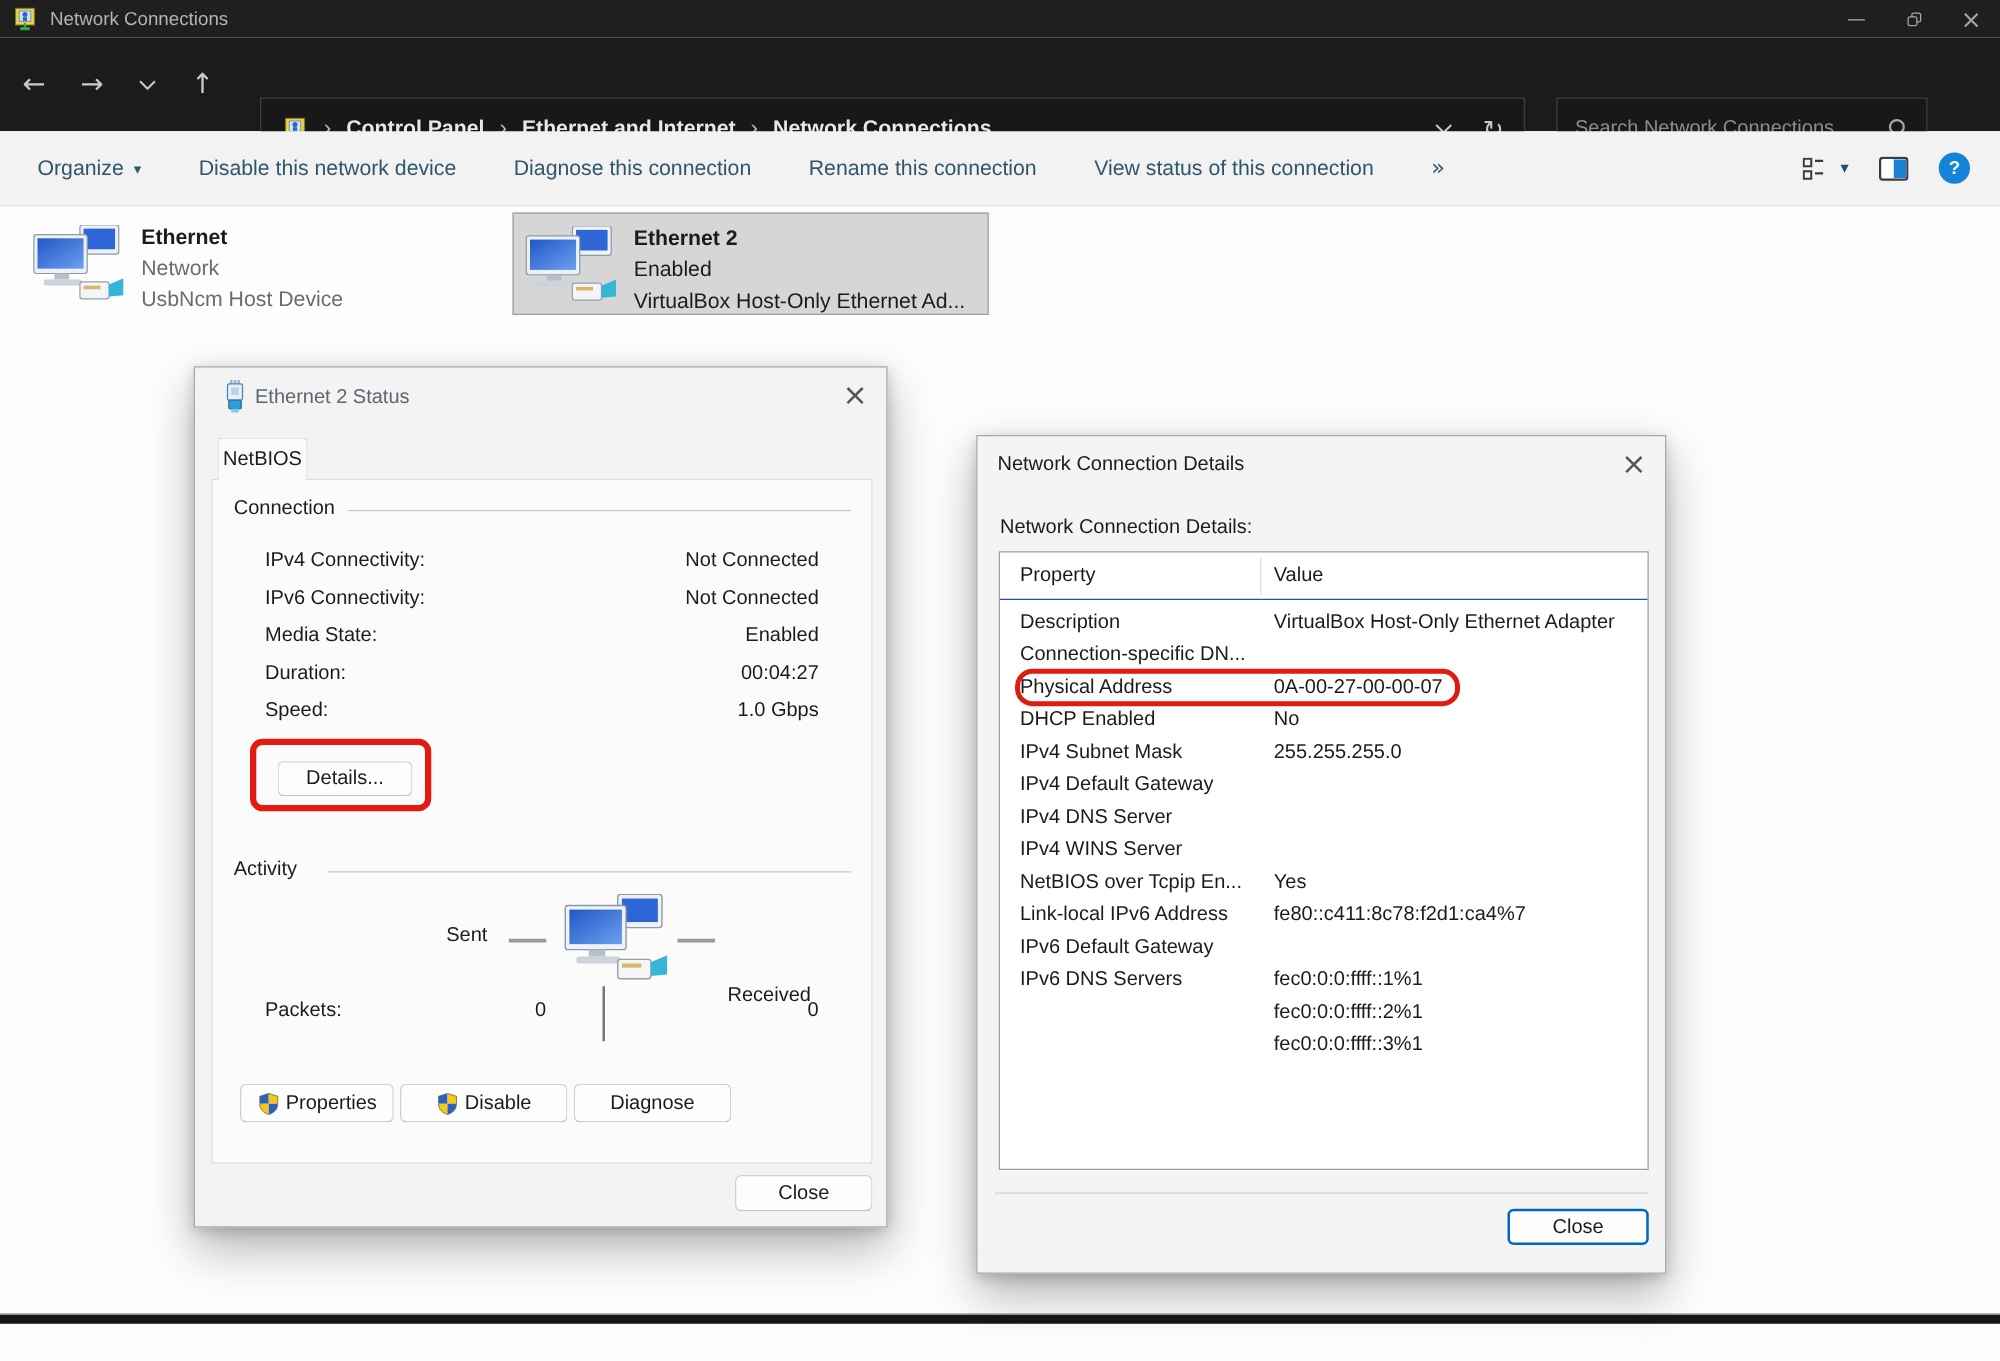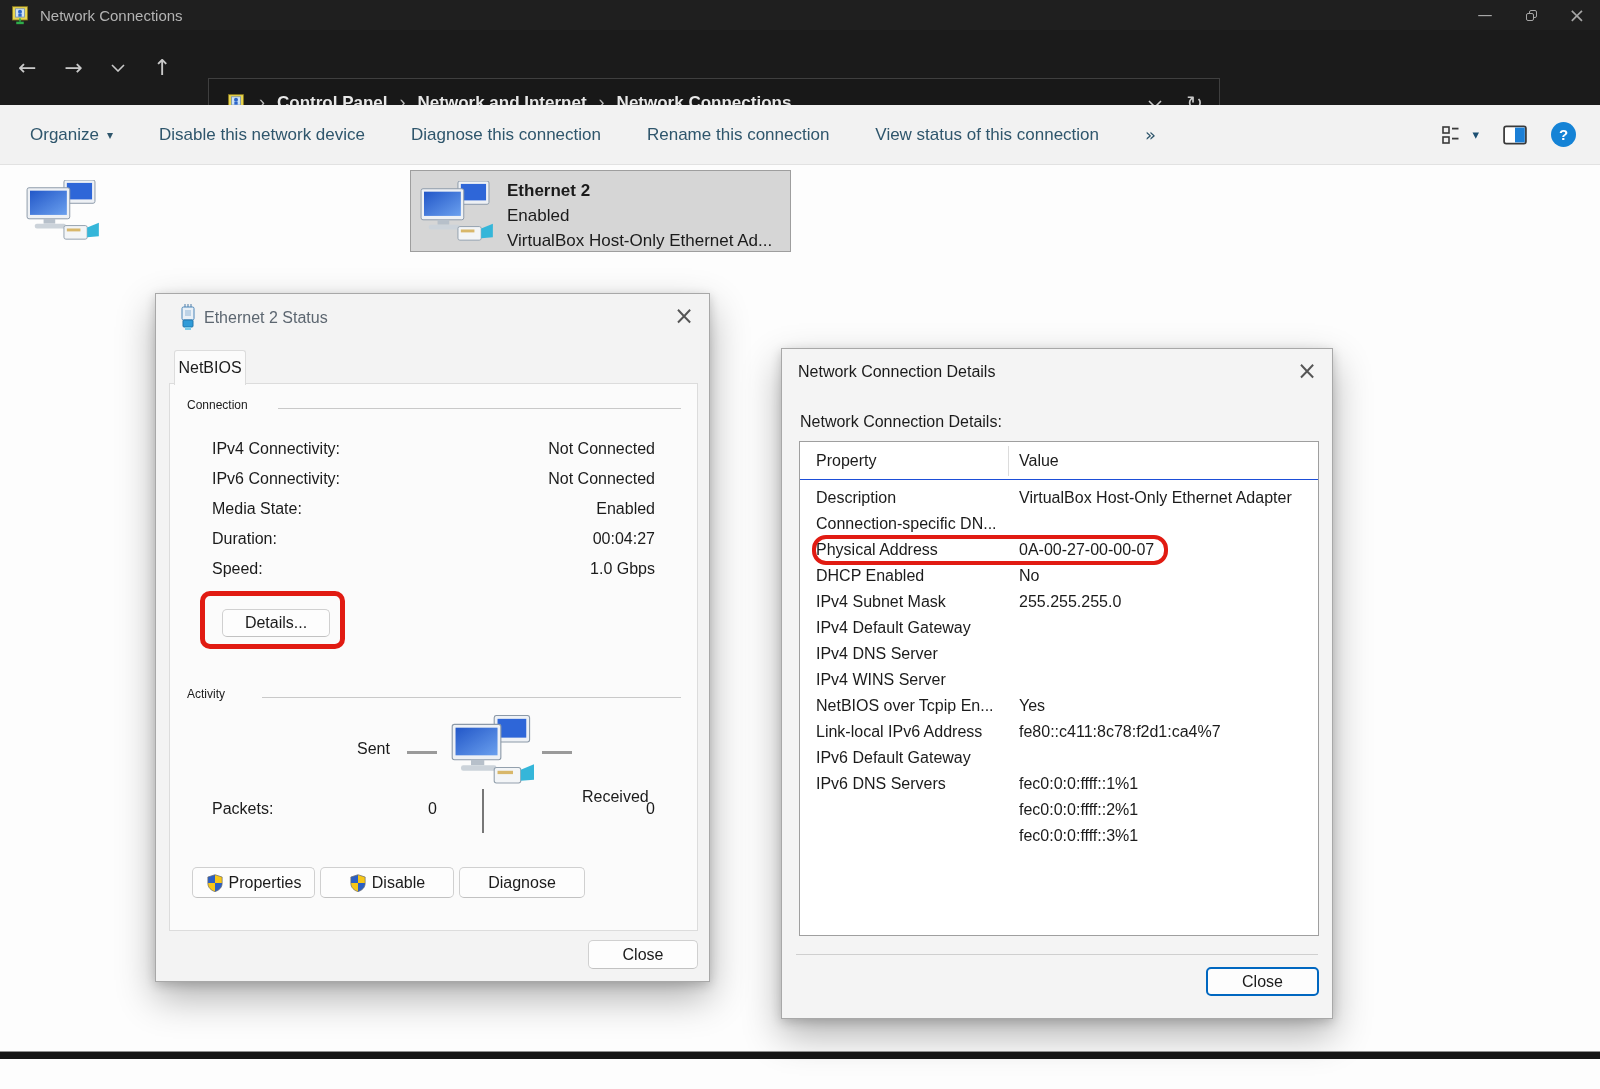--- a/index.html
+++ b/index.html
@@ -63,21 +63,21 @@
   .dlg-x { position:absolute; color:#555; font-size:24px; line-height:1; cursor:default; }
   .btn { background:#fdfdfd; border:1px solid #d0d0d0; border-bottom-color:#c2c2c2; border-radius:5px; color:#1b1b1b; font-size:16px; display:flex; align-items:center; justify-content:center; }
 
   
   .d1 { left:155px; top:293px; width:555px; height:689px; }
   .d1-icon { position:absolute; left:24px; top:10px; width:16px; height:27px; }
   .d1-title { position:absolute; left:48px; top:15px; font-size:16px; color:#5c6670; }
   .d1 .dlg-x { left:518px; top:10px; }
   .tab { position:absolute; left:18px; top:56px; width:72px; height:35px; background:#fbfbfb; border:1px solid #dcdcdc; border-bottom:none; border-radius:3px 3px 0 0; z-index:2; display:flex; align-items:center; justify-content:center; font-size:16px; color:#1b1b1b; }
   .panel { position:absolute; left:13px; top:89px; width:529px; height:548px; background:#fbfbfb; border:1px solid #dcdcdc; z-index:1; }
-  .grp-label { position:absolute; font-size:12px; color:#1b1b1b; }
+  .grp-label { position:absolute; font-size:16px; color:#1b1b1b; }
   .grp-line { position:absolute; height:1px; background:#c9c9c9; }
   .s-row { position:absolute; left:42px; right:42px; height:30px; display:flex; justify-content:space-between; align-items:center; }
   .s-row span { font-size:16px; color:#1b1b1b; }
   .ann { position:absolute; border:5px solid #e11b12; border-radius:10px; z-index:5; pointer-events:none; }
   .details-btn { position:absolute; left:52px; top:225px; width:108px; height:28px; }
   .act-label { position:absolute; font-size:16px; color:#1b1b1b; }
   .dash { position:absolute; width:30px; height:3px; background:#9a9a9a; }
   .act-icon { position:absolute; left:280px; top:331px; width:84px; height:74px; }
   .pk-sep { position:absolute; left:312px; top:405px; width:2px; height:44px; background:#777; }
   .pk-val { position:absolute; font-size:16px; color:#1b1b1b; text-align:right; }
@@ -206,30 +206,36 @@
       <span class="arr glyph">↑</span>
     </div>
     <div class="addr-box">
       <svg class="crumb-icon">
           <use href="#icon-netfolder"></use>
         </svg>
       <div class="crumbs">
         <span class="crumb-sep">›</span>
         <span class="crumb">Control Panel</span>
         <span class="crumb-sep">›</span>
-        <span class="crumb">Network and Internet</span>
+        <span class="crumb">Ethernet and Internet</span>
         <span class="crumb-sep">›</span>
         <span class="crumb">Network Connections</span>
       </div>
       <div class="addr-right">
         <span><svg width="14" height="8">
               <use href="#icon-chevdown"></use>
             </svg></span>
         <span class="refresh glyph">↻</span>
       </div>
+    </div>
+    <div class="search-box">
+      <input type="text" placeholder="Search Network Connections" style="">
+      <svg class="mag" width="20" height="20">
+          <use href="#icon-search"></use>
+        </svg>
     </div>
   </div>
 
   <div class="toolbar">
     <div class="tool-item organize">
       <span>Organize</span>
       <span class="caret glyph">▾</span>
     </div>
     <span class="tool-item">Disable this network device</span>
     <span class="tool-item">Diagnose this connection</span>
@@ -247,20 +253,25 @@
           <use href="#icon-pane"></use>
         </svg>
       <div class="help-circle">?</div>
     </div>
   </div>
 
   <div class="conn-item first">
     <svg class="conn-icon">
         <use href="#icon-monitors"></use>
       </svg>
+    <div class="conn-text">
+      <div class="l1">Ethernet</div>
+      <div class="l2">Network</div>
+      <div class="l3">UsbNcm Host Device</div>
+    </div>
   </div>
   <div class="conn-item selected">
     <svg class="conn-icon">
         <use href="#icon-monitors"></use>
       </svg>
     <div class="conn-text">
       <div class="l1">Ethernet 2</div>
       <div class="l2">Enabled</div>
       <div class="l3">VirtualBox Host-Only Ethernet Ad...</div>
     </div>

